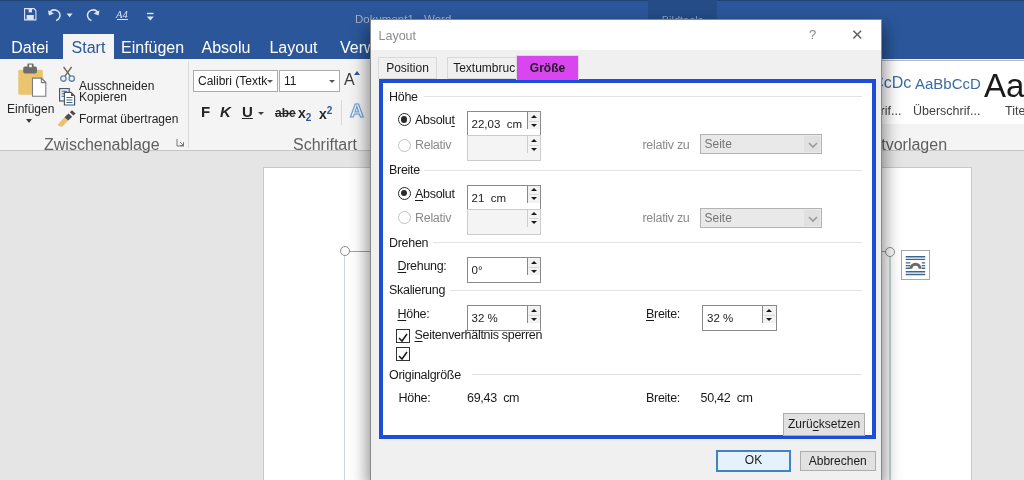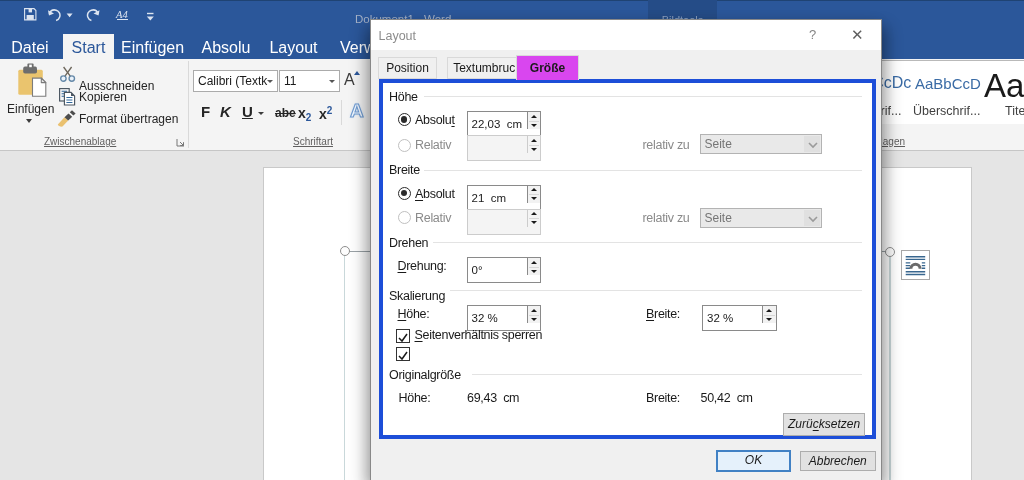--- a/index.html
+++ b/index.html
@@ -14,21 +14,21 @@
 #doctitle { left:355px; top:12.5px; font-size:11.5px; color:#a3b0c6; white-space:nowrap; }
 
 
 #tabrow { left:0; top:30px; width:1024px; height:29px; background:#2b579a; }
 .rtab { position:absolute; height:26px; color:#fff; font-size:16px; line-height:26px; text-align:center; }
 #tab-start { left:63px; width:51px; top:33.5px !important; height:25.5px; line-height:28px; background:#f4f4f4; color:#2b579a; }
 
 
 #ribbon { left:0; top:59px; width:1024px; height:92px; background:#f4f4f4; border-bottom:1px solid #c6c6c6; }
 .gsep { position:absolute; top:2px; bottom:3px; width:1px; background:#d9d9d9; }
-.glabel { position:absolute; font-size:10px; color:#605f5f;text-decoration:underline; }
+.glabel { position:absolute; font-size:16px; color:#605f5f; }
 .rbtn-text { font-size:12px; color:#252525; white-space:nowrap; }
 
 
 .combo { position:absolute; background:#fff; border:1px solid #ababab; }
 .combo .ctext { position:absolute; left:4px; top:50%; transform:translateY(-50%); font-size:12px; color:#1a1a1a; white-space:nowrap; }
 .carrow { position:absolute; width:0; height:0; border-left:3px solid transparent; border-right:3px solid transparent; border-top:3.5px solid #555; }
 
 
 #page { left:263px; top:167px; width:709px; height:313px; background:#fff; border:1px solid #c9c9c9; border-bottom:none; }
 .handle { position:absolute; width:10px; height:10px; border-radius:50%; background:#fdfdfd; border:1.4px solid #8e8e8e; }
@@ -60,21 +60,21 @@
 .spin .btns { position:absolute; right:0; top:0; width:13.5px; height:17px; border-left:1px solid #8a8a8a; background:#f2f2f2; }
 .spin.dis { border-color:#cccccc; background:#f4f4f4; }
 .spin.dis .btns { border-left-color:#cccccc; background:#f4f4f4; }
 .tri-up { position:absolute; left:50%; transform:translateX(-50%); top:2.5px; width:0; height:0; border-left:3.5px solid transparent; border-right:3.5px solid transparent; border-bottom:3.8px solid #1a1a1a; }
 .tri-dn { position:absolute; left:50%; transform:translateX(-50%); bottom:2.5px; width:0; height:0; border-left:3.5px solid transparent; border-right:3.5px solid transparent; border-top:3.8px solid #1a1a1a; }
 .btns .mid { position:absolute; left:1px; right:1px; top:50%; height:1px; background:#d8d8d8; }
 .dd { position:absolute; width:121.5px; height:20px; border:1px solid #b3b3b3; background:#e9e9e9; }
 .dd .dtext { position:absolute; left:3.5px; top:50%; transform:translateY(-50%); font-size:12px; color:#757575; }
 .dd .abox { position:absolute; right:1px; top:1px; bottom:1px; width:16px; background:#e0e0e0; }
 .chk { position:absolute; width:14px; height:14px; border:1px solid #333; background:#fff; }
-.btn { position:absolute; font-size:12px; color:#1a1a1a; text-align:center;font-style:italic; }
+.btn { position:absolute; font-size:12px; color:#1a1a1a; text-align:center; }
 
 u { text-decoration:underline; text-underline-offset:2px; }
 </style></head>
 <body>
 <div id="app">
 
   <div class="abs" id="titlebar"></div>
   <div class="abs" id="bildtools-rect">
       <span>Bildtools</span>
     </div>
@@ -278,21 +278,21 @@
       <div class="lbl" style="left:14.5px; top:176.3px;"><u>D</u>rehung:</div>
       <div class="spin" style="left:83.5px; top:174.3px;">
         <span class="val">0°</span>
         <div class="btns">
             <div class="tri-up"></div>
             <div class="tri-dn"></div>
             <div class="mid"></div>
           </div>
       </div>
 
-      <div class="ghead" style="left:6px; top:200.4px;margin-top:6px;">Skalierung</div>
+      <div class="ghead" style="left:6px; top:200.4px;">Skalierung</div>
       <div class="gline" style="left:67px; right:10px; top:206.9px;"></div>
       <div class="lbl" style="left:14.5px; top:224px;"><u>H</u>öhe:</div>
       <div class="spin" style="left:83.5px; top:222px;">
         <span class="val">32 %</span>
         <div class="btns">
             <div class="tri-up"></div>
             <div class="tri-dn"></div>
             <div class="mid"></div>
           </div>
       </div>

